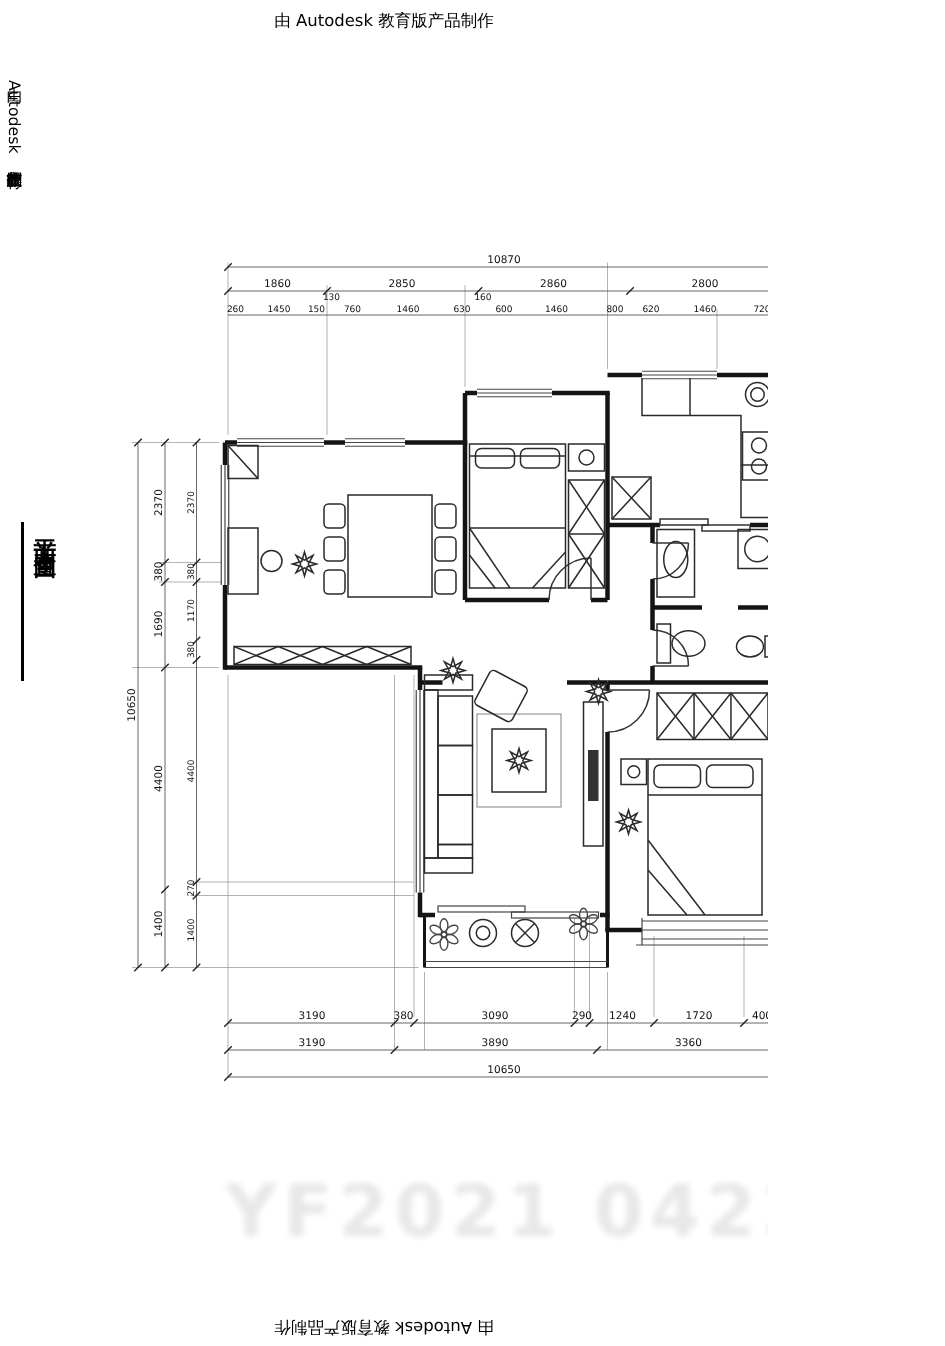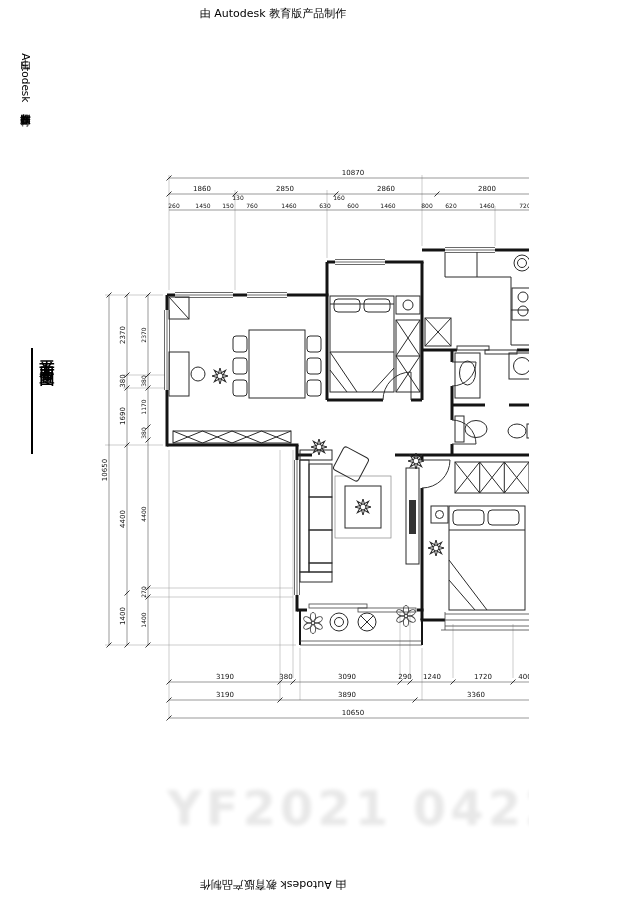--- a/index.html
+++ b/index.html
@@ -1,17 +1,17 @@
 <!DOCTYPE html>
 <html><head>
 <meta charset="utf-8">
 <style>
   html,body{margin:0;padding:0;background:#fff;}
   .canvas{position:relative;width:512px;height:897px;background:#fff;overflow:hidden;
-          font-family:"DejaVu Sans",sans-serif;color:#000;margin-left:17px;}
+          font-family:"DejaVu Sans",sans-serif;color:#000;}
   .wm{position:absolute;font-size:11px;color:#000;white-space:nowrap;}
   .wm-top{top:6px;left:0;width:100%;text-align:center;}
   .wm-bottom{bottom:5px;left:0;width:100%;text-align:center;transform:rotate(180deg);}
   .wm-left{left:2px;top:50px;writing-mode:vertical-rl;font-size:10.5px;}
   .wm-right{left:609px;top:360px;writing-mode:vertical-rl;font-size:10.5px;}
   .title-block{position:absolute;left:14px;top:348px;display:flex;flex-direction:row;gap:4px;}
   .title-rule{width:2px;height:106px;background:#000;}
   .title-text{writing-mode:vertical-rl;font-size:15px;font-weight:bold;letter-spacing:3px;}
   .faint{position:absolute;left:150px;top:780px;width:430px;font-size:48px;font-weight:bold;
          color:#000;opacity:0.09;filter:blur(2px);letter-spacing:4px;white-space:nowrap;}

